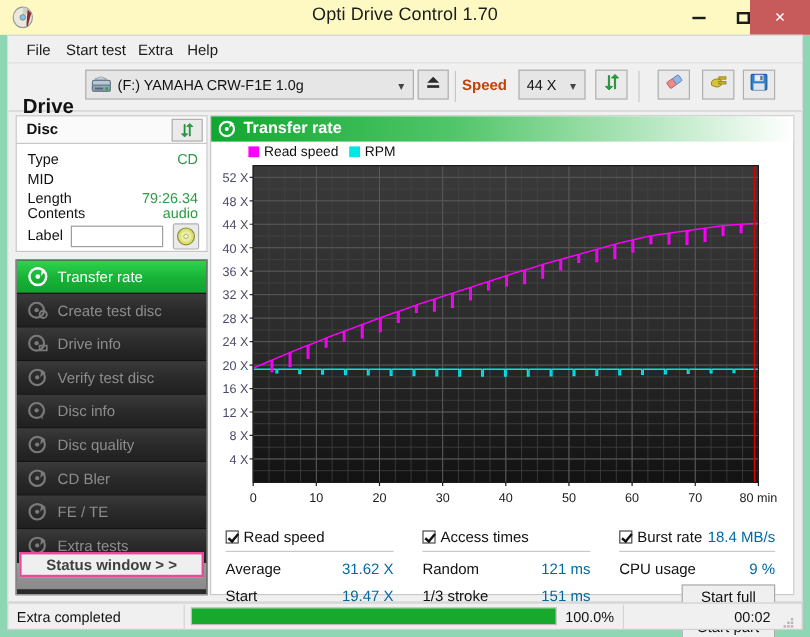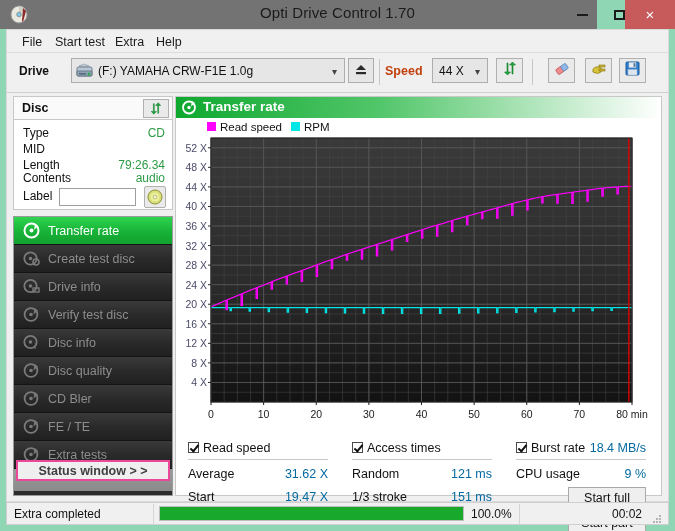--- a/index.html
+++ b/index.html
@@ -8,23 +8,22 @@
     font-family:"Liberation Sans", sans-serif;
     background:#8fd6b4;
   }
   .window{
     position:absolute;left:0;top:0;width:675px;height:531px;
     background:#8fd6b4;
     box-sizing:border-box;
   }
   
   .titlebar{
-    position:absolute;left:0;top:0;width:567px;height:29px;
-    background:#737373;
-    padding-left:30px;
+    position:absolute;left:0;top:0;width:675px;height:29px;
+    background:#fef9c3;
   }
   .title-icon{
     position:absolute;left:10px;top:5px;width:20px;height:19px;
   }
   .title-text{
     position:absolute;left:0;top:4px;width:675px;text-align:center;
     font-size:15px;color:#1b1b1b;letter-spacing:0.1px;
   }
   .tb-btn{
     position:absolute;top:0;height:29px;width:37px;
@@ -47,21 +46,21 @@
     background:#f0f0f0;border-bottom:1px solid #dcdcdc;box-sizing:border-box;
   }
   .menu-item{
     position:absolute;top:3px;font-size:12.5px;color:#1b1b1b;padding:2px 5px;
   }
   
   .toolbar{
     position:absolute;left:0;top:23px;width:661px;height:40px;
     background:#f0f0f0;border-bottom:1px solid #cfcfcf;box-sizing:border-box;
   }
-  .drive-label{position:absolute;left:12px;top:11px;font-size:12px;font-weight:bold;color:#111;}
+  .drive-label{position:absolute;left:12px;top:26px;font-size:17px;font-weight:bold;color:#111;}
   .drive-combo{
     position:absolute;left:64px;top:5px;width:274px;height:25px;
     background:#e6e6e6;border:1px solid #adadad;box-sizing:border-box;
     display:flex;align-items:center;
   }
   .drive-icon{width:17px;height:16px;margin-left:4px;flex:0 0 auto;}
   .drive-text{margin-left:5px;font-size:12px;color:#111;white-space:nowrap;}
   .combo-arrow{
     position:absolute;right:7px;top:7px;font-size:10px;color:#444;
   }

